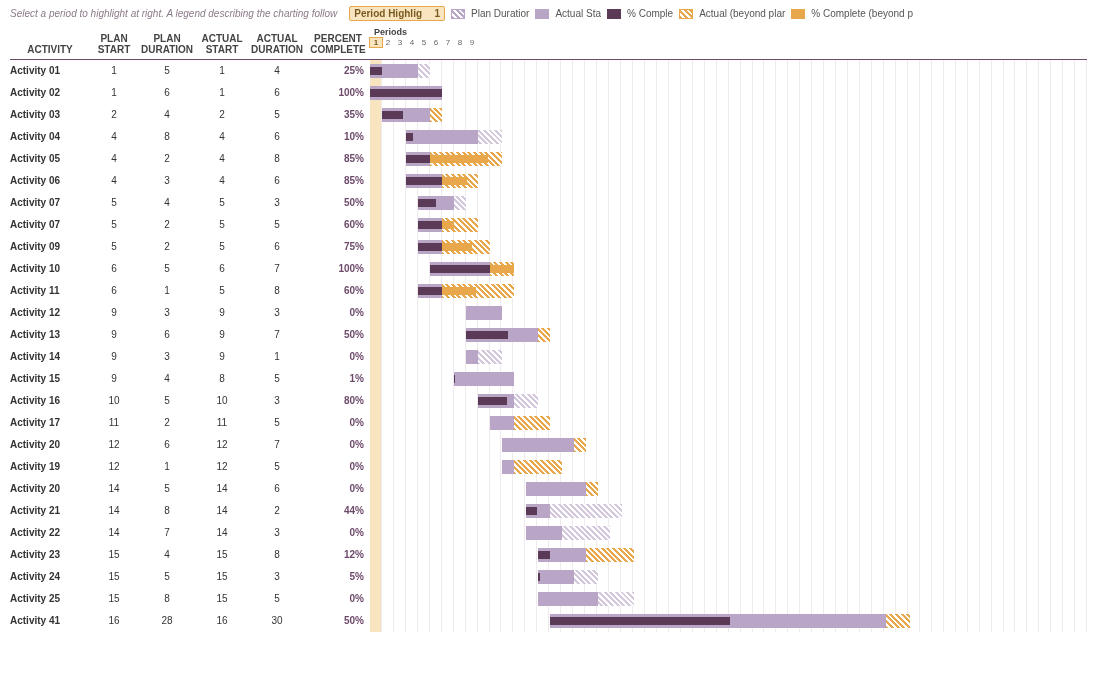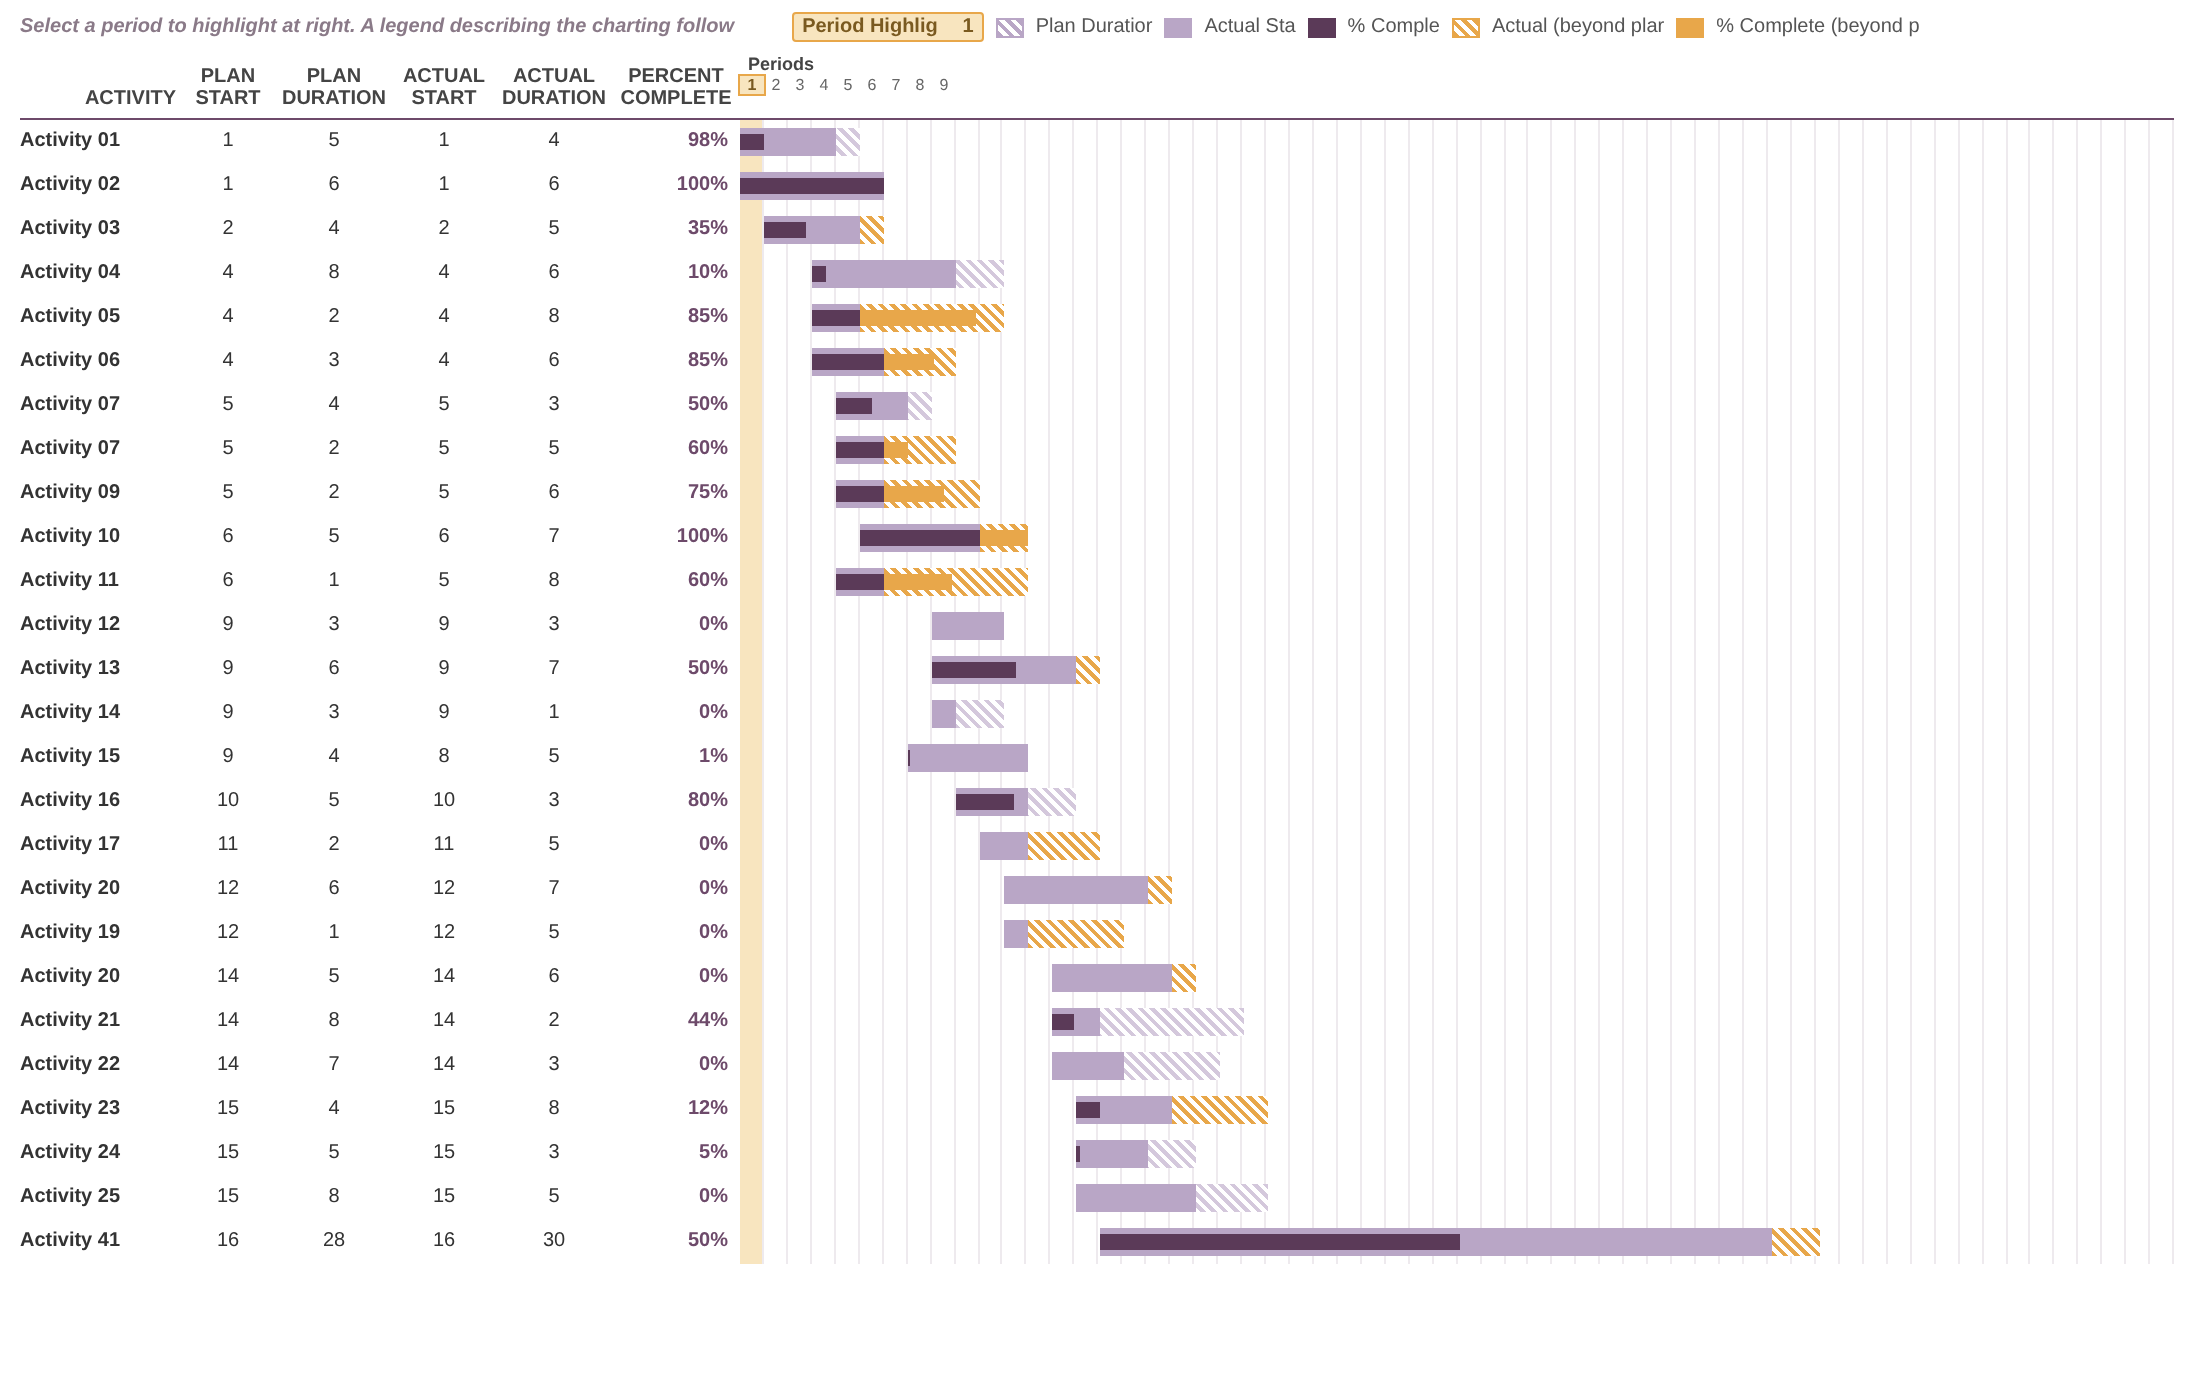--- a/index.html
+++ b/index.html
@@ -35,22 +35,21 @@
     align-items: center;
     gap: 6px;
     font-size: 10px;
     color: #555;
     margin-bottom: 6px;
     white-space: nowrap;
   }
   .legend-row .note {
     font-style: italic;
     color: #8a7a88;
-    margin-right: 23px;
-    font-weight: bold;
+    margin-right: 6px;
   }
   .period-ctrl {
     display: inline-flex;
     align-items: center;
     background: var(--cream);
     border: 1px solid var(--gold);
     border-radius: 2px;
     padding: 1px 4px;
     font-size: 10px;
     font-weight: bold;
@@ -90,21 +89,21 @@
     font-size: 10px;
     font-weight: bold;
     text-transform: uppercase;
     color: #444;
     text-align: center;
     padding: 2px 2px 4px 2px;
     line-height: 1.1;
     border-bottom: 1px solid var(--purple);
     align-self: end;
   }
-  .hdr.activity { text-align: right; }
+  .hdr.activity { text-align: center; }
   .periods-hdr {
     border-bottom: 1px solid var(--purple);
     align-self: end;
     padding-bottom: 12px;
   }
   .periods-hdr .lbl {
     font-size: 9px; font-weight: bold; color:#444; padding-left:4px; display:block; margin-bottom:1px;
   }
   .period-nums {
     display: flex;
@@ -195,21 +194,21 @@
           <span>7</span>
           <span>8</span>
           <span>9</span>
         </div>
     </div>
   <div class="cell activity">Activity 01</div>
       <div class="cell ps">1</div>
       <div class="cell pd">5</div>
       <div class="cell as">1</div>
       <div class="cell ad">4</div>
-      <div class="cell pct">98%</div>
+      <div class="cell pct">25%</div>
       <div class="bar-cell">
         <div class="bg-grid">
           <div class="hl"></div>
           <div></div>
           <div></div>
           <div></div>
           <div></div>
           <div></div>
           <div></div>
           <div></div>

